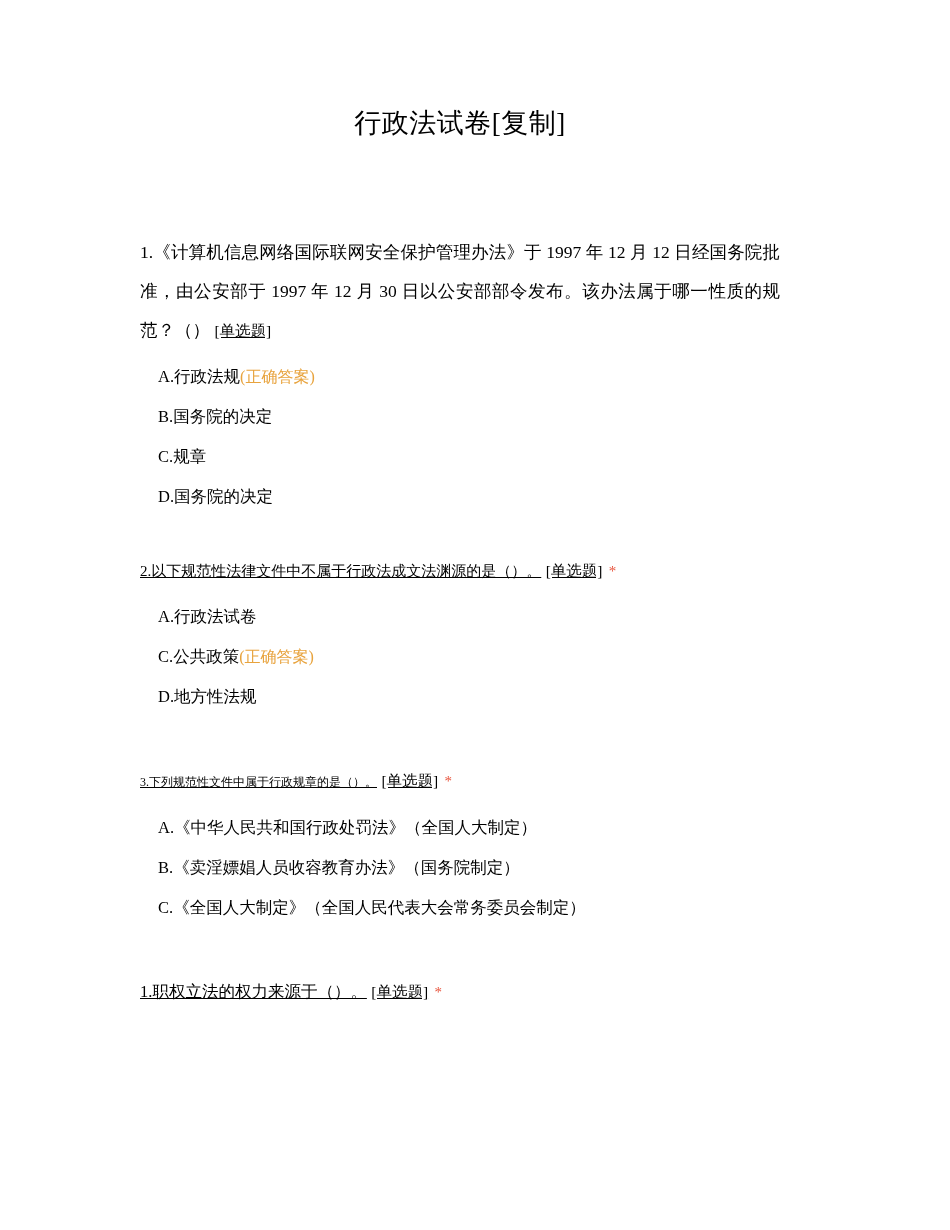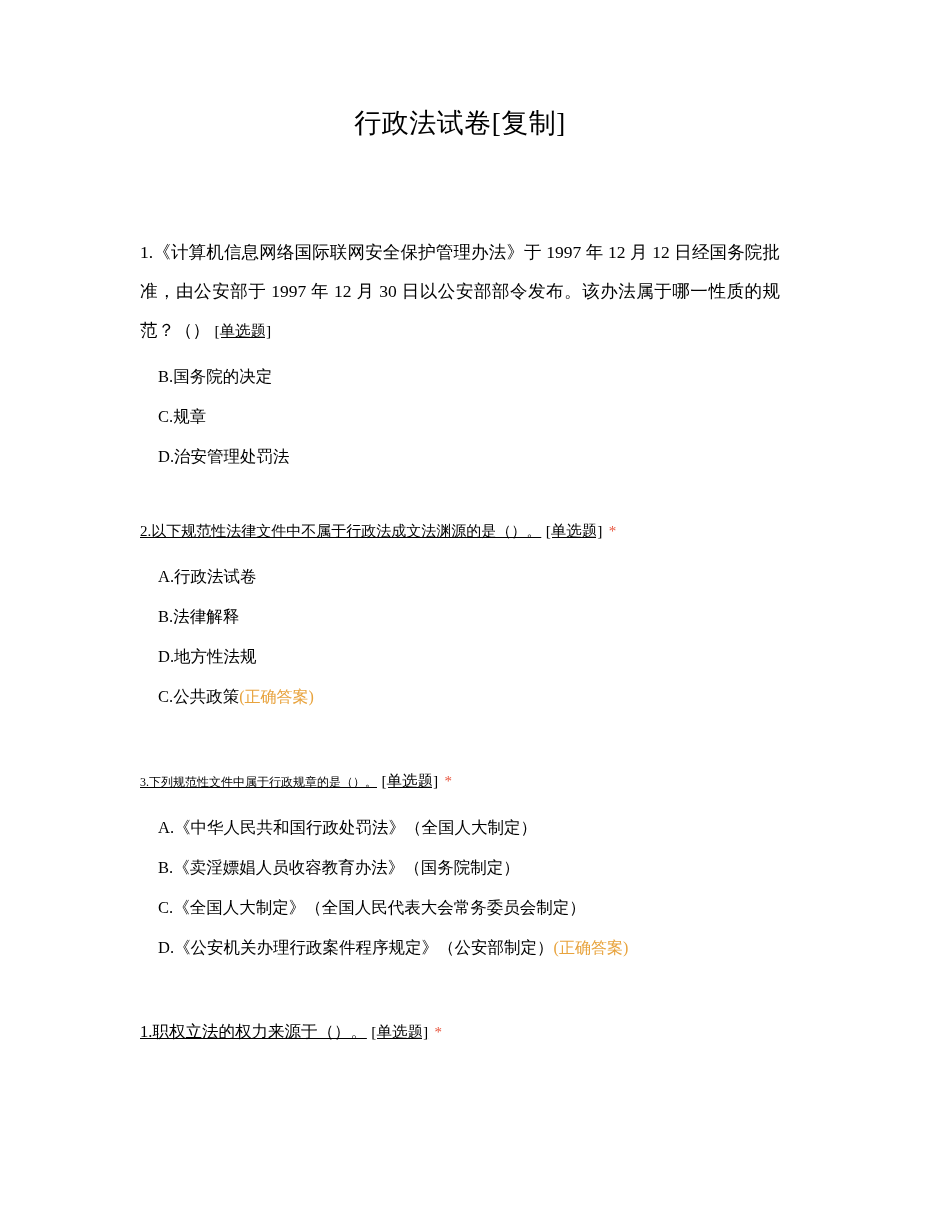--- a/index.html
+++ b/index.html
@@ -77,51 +77,51 @@
   <div class="questions">
 
     <div class="question-block">
       <div class="q-stem">
         <span>1.《计算机信息网络国际联网安全保护管理办法》于 1997 年 12 月 12 日经国务院批准，由公安部于 1997 年 12 月 30 日以公安部部令发布。该办法属于哪一性质的规范？（）</span>
         <span class="q-type">[单选题]</span>
         <span class="required-star"></span>
       </div>
       <div class="options">
         <div class="option">
+          <span>A.行政法规</span><span class="answer-tag">(正确答案)</span>
+        </div>
+        <div class="option">
           <span>B.国务院的决定</span><span class="answer-tag"></span>
         </div>
         <div class="option">
           <span>C.规章</span><span class="answer-tag"></span>
         </div>
         <div class="option">
-          <span>D.治安管理处罚法</span><span class="answer-tag"></span>
+          <span>D.国务院的决定</span><span class="answer-tag"></span>
         </div>
       </div>
     </div>
 
     <div class="spacer-sm"></div>
 
     <div class="question-block">
       <div class="q-stem">
         <span class="q-type" style="font-size:15px">2.以下规范性法律文件中不属于行政法成文法渊源的是（）。</span>
         <span class="q-type">[单选题]</span>
         <span class="required-star">*</span>
       </div>
       <div class="options">
         <div class="option">
           <span>A.行政法试卷</span><span class="answer-tag"></span>
         </div>
         <div class="option">
-          <span>B.法律解释</span><span class="answer-tag"></span>
+          <span>C.公共政策</span><span class="answer-tag">(正确答案)</span>
         </div>
         <div class="option">
           <span>D.地方性法规</span><span class="answer-tag"></span>
-        </div>
-        <div class="option">
-          <span>C.公共政策</span><span class="answer-tag">(正确答案)</span>
         </div>
       </div>
     </div>
 
     <div class="spacer-md"></div>
 
     <div class="question-block">
       <div class="q-stem">
         <span class="q-type" style="font-size:12px">3.下列规范性文件中属于行政规章的是（）。</span>
         <span class="q-type">[单选题]</span>
@@ -130,23 +130,20 @@
       <div class="options">
         <div class="option">
           <span>A.《中华人民共和国行政处罚法》（全国人大制定）</span><span class="answer-tag"></span>
         </div>
         <div class="option">
           <span>B.《卖淫嫖娼人员收容教育办法》（国务院制定）</span><span class="answer-tag"></span>
         </div>
         <div class="option">
           <span>C.《全国人大制定》（全国人民代表大会常务委员会制定）</span><span class="answer-tag"></span>
         </div>
-        <div class="option">
-          <span>D.《公安机关办理行政案件程序规定》（公安部制定）</span><span class="answer-tag">(正确答案)</span>
-        </div>
       </div>
     </div>
 
     <div class="spacer-md"></div>
 
     <div class="question-block">
       <div class="q-stem">
         <span class="q-type" style="font-size:16.5px">1.职权立法的权力来源于（）。</span>
         <span class="q-type">[单选题]</span>
         <span class="required-star">*</span>

